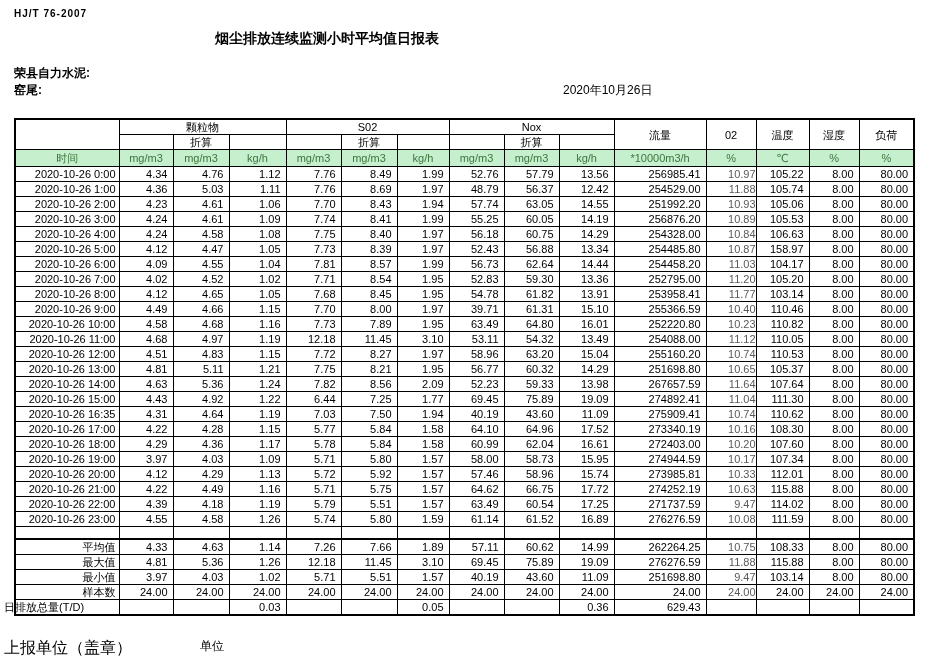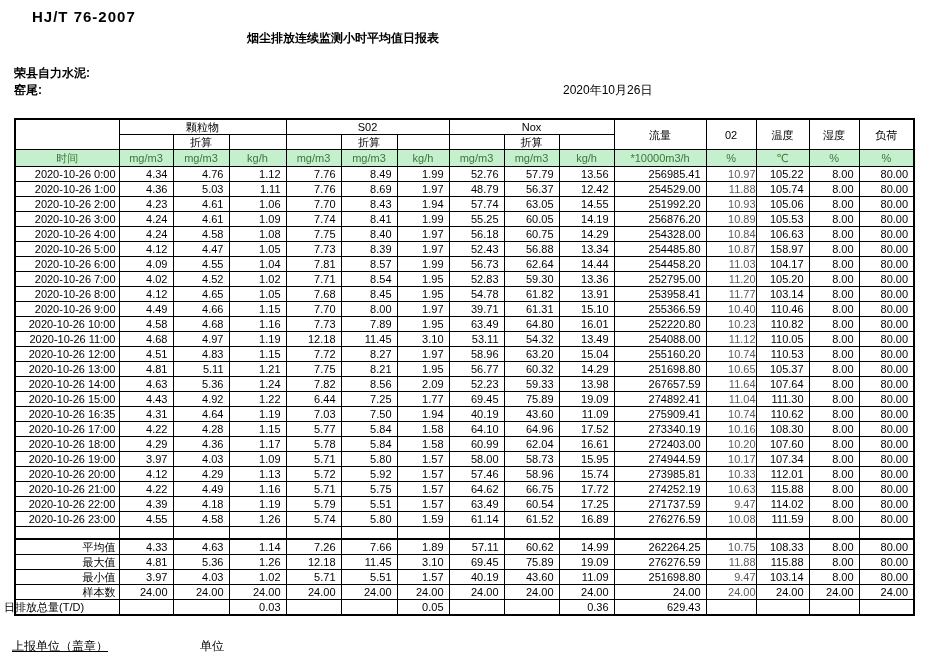--- a/index.html
+++ b/index.html
@@ -1,37 +1,37 @@
 <!DOCTYPE html>
 <html><head>
 <meta charset="utf-8">
 <style>
   html,body{margin:0;padding:0;background:#fff;}
   .page{position:relative;width:931px;height:660px;background:#fff;color:#000;
         font-family:"Liberation Sans","DejaVu Sans",sans-serif;overflow:hidden;}
-  .std{position:absolute;left:32px;top:8px;font-size:15px;font-weight:bold;letter-spacing:1px;}
-  .title{position:absolute;left:0;top:30px;width:654px;text-align:center;font-size:12px;font-weight:bold;padding-left:16px;}
+  .std{position:absolute;left:14px;top:8px;font-size:10px;font-weight:bold;letter-spacing:1px;}
+  .title{position:absolute;left:0;top:30px;width:654px;text-align:center;font-size:14px;font-weight:bold;}
   .company{position:absolute;left:14px;top:65px;font-size:12px;font-weight:bold;}
   .loc{position:absolute;left:14px;top:82px;font-size:12px;font-weight:bold;}
   .date{position:absolute;left:563px;top:82px;font-size:12px;}
   table.report{position:absolute;left:14px;top:118px;width:899px;border-collapse:collapse;
         table-layout:fixed;border:2px solid #000;}
   .report th,.report td{border:1px solid #000;font-size:11px;height:14px;line-height:14px;
         padding:0 5px 0 0;text-align:right;white-space:nowrap;overflow:hidden;font-weight:normal;}
   .report thead th{text-align:center;padding:0;}
   .report tr.green th{background:#c6efce;color:#3c763d;height:16px;line-height:16px;}
   .report td.time{padding-right:3px;}
   .report td.o2{text-align:right;color:#595959;padding:0;}
   .report tr.sep td{height:11px;line-height:11px;}
   .report tr.avg td{border-top:2px solid #000;}
   .report td.slabel{padding-right:3px;}
   .report td.dtl{text-align:left;overflow:visible;padding:0;}
   .report td.dtl span{position:relative;left:-12px;white-space:nowrap;}
   .note{position:absolute;left:8px;top:620px;font-size:12px;}
-  .runit{position:absolute;left:12px;top:638px;font-size:12px;text-decoration:underline;}
+  .runit{position:absolute;left:4px;top:638px;font-size:16px;}
   .unit{position:absolute;left:200px;top:638px;font-size:12px;}
 </style>
 </head>
 <body>
 
 <div class="page">
   <div class="std">HJ/T 76-2007</div>
   <div class="title">烟尘排放连续监测小时平均值日报表</div>
   <div class="company">荣县自力水泥:</div>
   <div class="loc">窑尾:</div>

